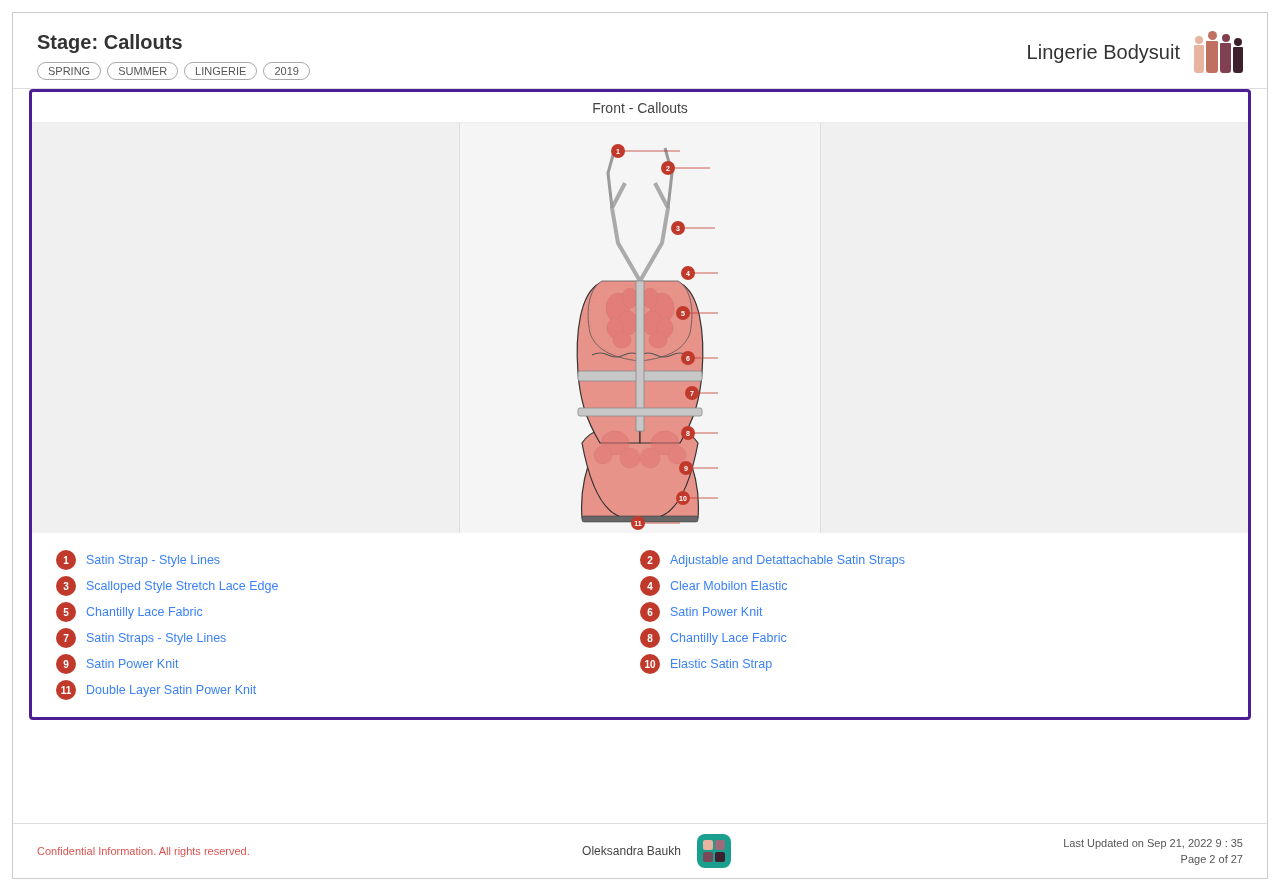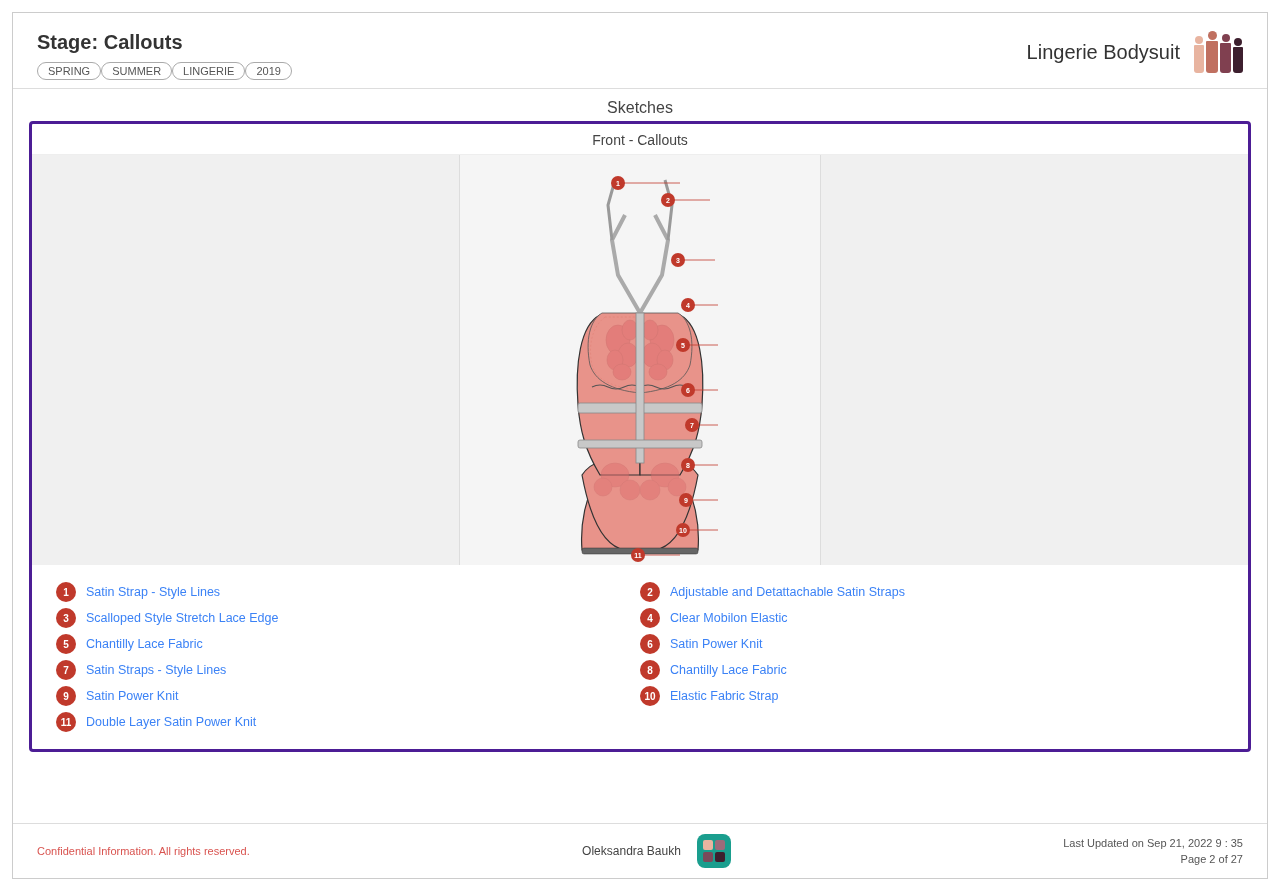--- a/index.html
+++ b/index.html
@@ -35,20 +35,21 @@
       font-size: 20px;
       font-weight: normal;
       color: #333;
       margin-bottom: 8px;
     }
     .stage-title span {
       font-weight: bold;
     }
     .tags {
       display: flex;
+      gap: 6px;
     }
     .tag {
       border: 1px solid #aaa;
       border-radius: 12px;
       padding: 2px 10px;
       font-size: 11px;
       color: #555;
       background: #fff;
     }
     .header-right {
@@ -255,21 +256,20 @@
         </div>
 
         <div class="fig">
           <div class="fig-head" style="width:8px;height:8px;background:#3d1f2e;"></div>
           <div class="fig-body" style="width:10px;height:26px;background:#3d1f2e;"></div>
         </div>
       </div>
     </div>
   </div>
 
-  <div class="section-heading">Sketches</div>
 
   <div class="main-content">
     <div class="sketch-card">
       <div class="sketch-card-title">Front - Callouts</div>
       <div class="sketch-area">
         <div class="sketch-panel-left"></div>
         <div class="sketch-panel-center">
 
           <svg width="340" height="400" viewBox="0 0 340 400" class="bodysuit-svg">
 
@@ -414,21 +414,21 @@
           <div class="legend-item">
             <div class="legend-num">8</div>
             <span class="legend-label">Chantilly Lace Fabric</span>
           </div>
           <div class="legend-item">
             <div class="legend-num">9</div>
             <span class="legend-label">Satin Power Knit</span>
           </div>
           <div class="legend-item">
             <div class="legend-num">10</div>
-            <span class="legend-label">Elastic Fabric Strap</span>
+            <span class="legend-label">Elastic Satin Strap</span>
           </div>
           <div class="legend-item">
             <div class="legend-num">11</div>
             <span class="legend-label">Double Layer Satin Power Knit</span>
           </div>
         </div>
     </div>
   </div>
 
   <div class="footer">

